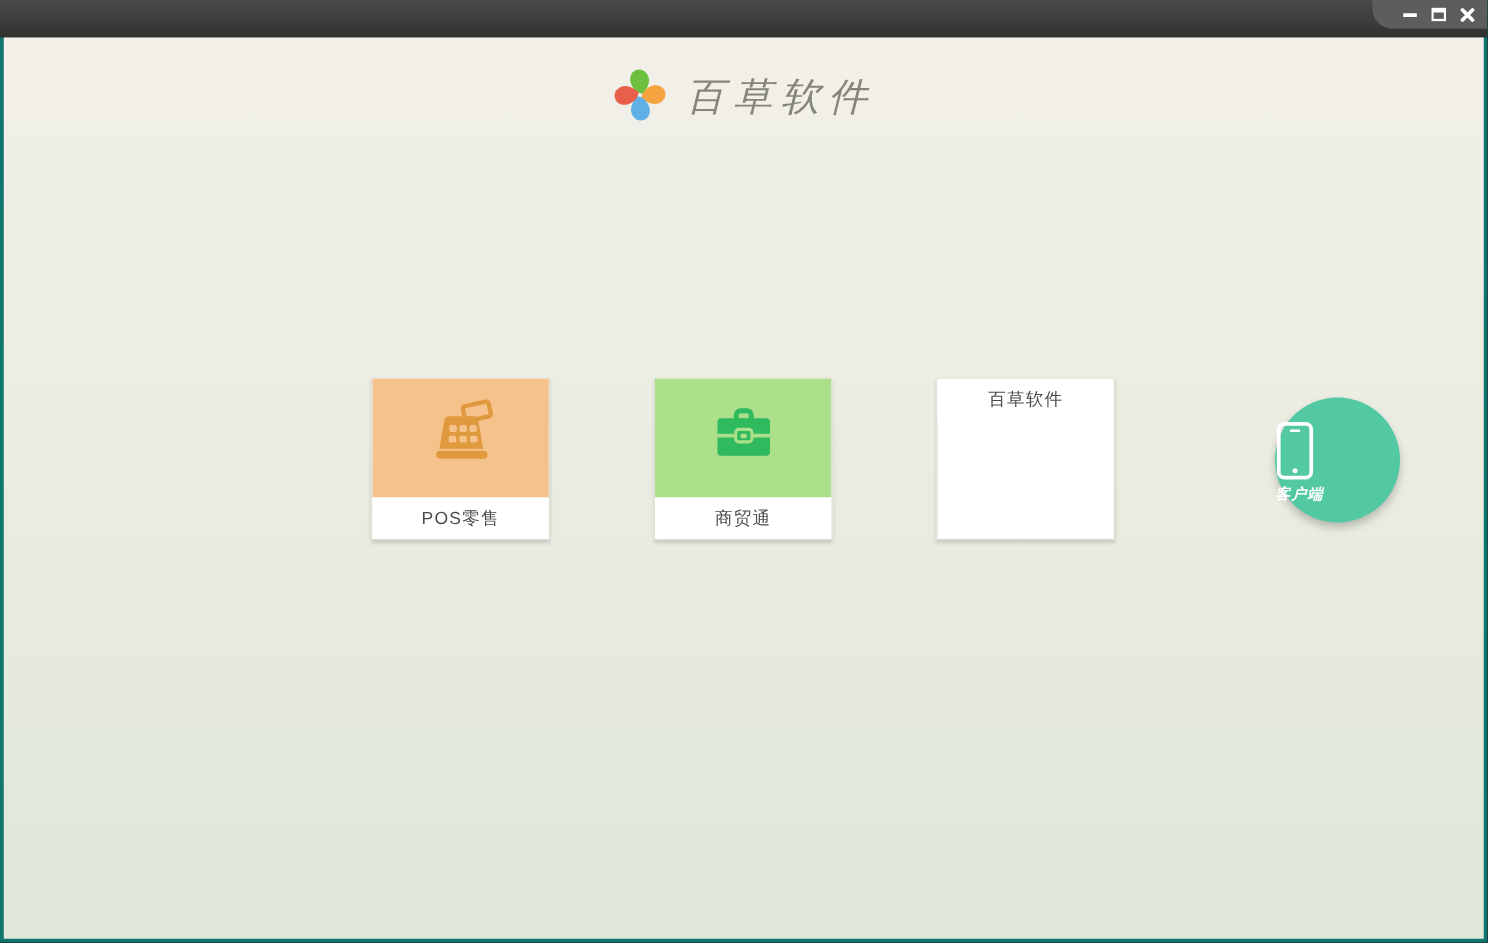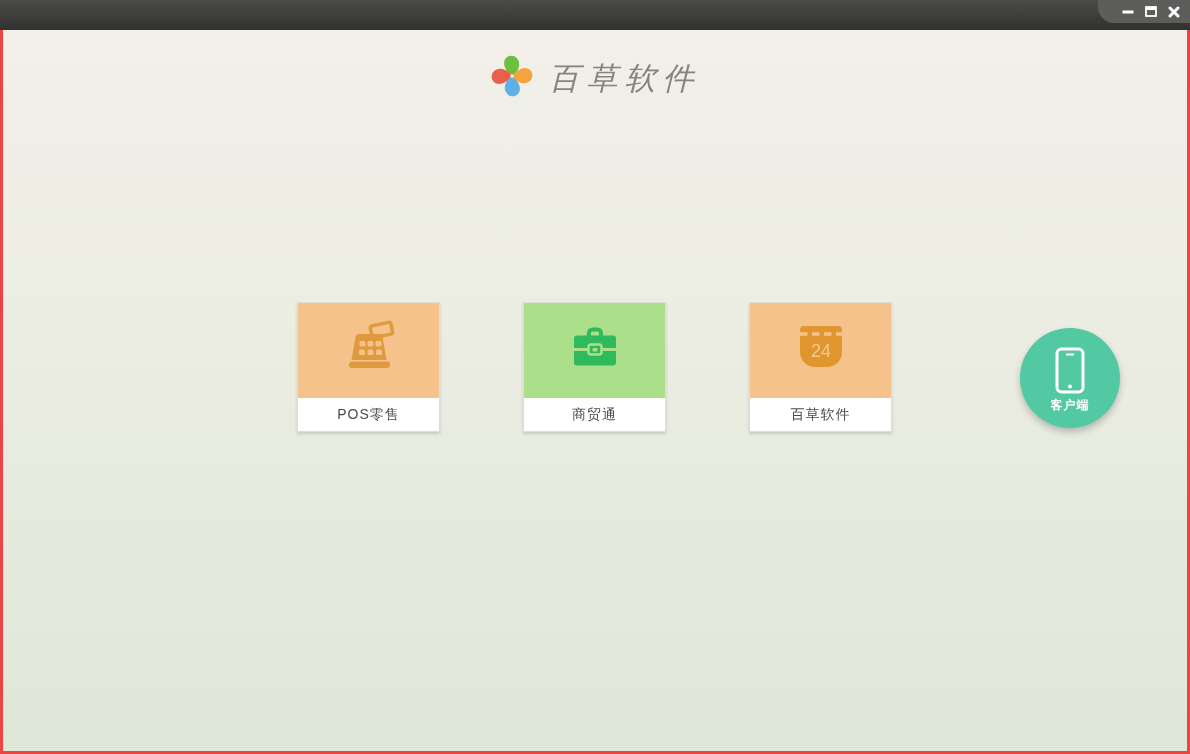--- a/index.html
+++ b/index.html
@@ -3,21 +3,21 @@
 <meta charset="utf-8">
 <style>
   * { box-sizing: border-box; }
   html, body { margin: 0; padding: 0; background: #222; }
   body { font-family: "Liberation Sans", sans-serif; }
 
   .window {
     position: relative;
     width: 1190px;
     height: 754px;
-    background: #ef4444;
+    background: #0f766e;
     overflow: hidden;
   }
 
   
   .titlebar {
     position: absolute;
     top: 0; left: 0;
     width: 100%; height: 30px;
     background: linear-gradient(180deg, #4a4a48 0%, #31312f 100%);
   }
@@ -99,30 +99,30 @@
     justify-content: center;
     font-size: 14px;
     color: #4b4b4b;
     letter-spacing: 1px;
     background: #ffffff;
   }
 
   
   .client-circle {
     position: absolute;
-    left: 1017px; top: 298px;
+    left: 1017px; top: 288px;
     width: 100px; height: 100px;
     border-radius: 50%;
     background: #52c9a2;
     box-shadow: 0 4px 7px rgba(0,0,0,0.22);
     display: flex;
     flex-direction: column;
-    align-items: center;
     justify-content: center;
     cursor: pointer;
+    font-style: italic;
   }
   .client-circle svg { display: block; margin-top: 4px; }
   .client-label {
     margin-top: 3px;
     font-size: 12px;
     font-weight: bold;
     color: #ffffff;
     letter-spacing: 1px;
   }
 </style>
@@ -204,29 +204,20 @@
             <path d="M9 31 h42 v11.5 a3 3 0 0 1 -3 3 H12 a3 3 0 0 1 -3 -3 z" fill="#2eba5d"></path>
             <rect x="23.5" y="24.5" width="13" height="10" rx="2.5" fill="#2eba5d" stroke="#abdf8a" stroke-width="2.5"></rect>
             <rect x="27.5" y="28" width="5" height="3.5" rx="1" fill="#abdf8a"></rect>
           </svg>
         </span>
       </div>
       <div class="card-label">商贸通</div>
     </div>
 
     <div class="card card-3">
-      <div class="card-tile tile-orange">
-        <span>
-          <svg width="58" height="54" viewBox="0 0 58 54">
-            <path d="M12 4 h34 a4 4 0 0 1 4 4 v22 c0 8.3 -6.7 15 -15 15 h-12 c-8.3 0 -15 -6.7 -15 -15 v-22 a4 4 0 0 1 4 -4 z" fill="#e0952f"></path>
-            <line x1="8" y1="12" x2="50" y2="12" stroke="#f6c28b" stroke-width="3.4" stroke-dasharray="7.5 4.5"></line>
-            <text x="29" y="34.5" text-anchor="middle" font-size="18" fill="#f0c98f" font-family="Liberation Sans, sans-serif">24</text>
-          </svg>
-        </span>
-      </div>
       <div class="card-label">百草软件</div>
     </div>
 
     <div class="client-circle">
       <span>
         <svg width="32" height="47" viewBox="0 0 32 47">
           <rect x="3" y="2" width="26" height="43" rx="4.5" fill="none" stroke="#ffffff" stroke-width="3"></rect>
           <line x1="12" y1="7.5" x2="20" y2="7.5" stroke="#ffffff" stroke-width="2"></line>
           <circle cx="16" cy="39.5" r="2" fill="#ffffff"></circle>
         </svg>

